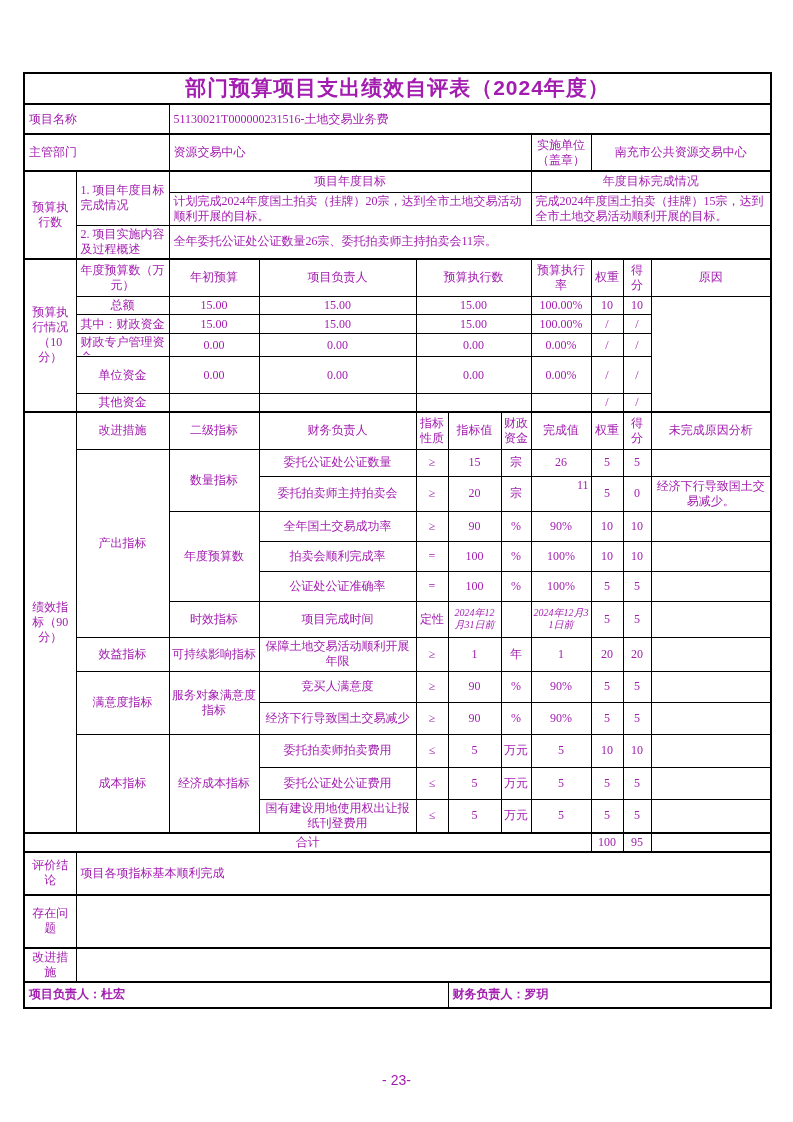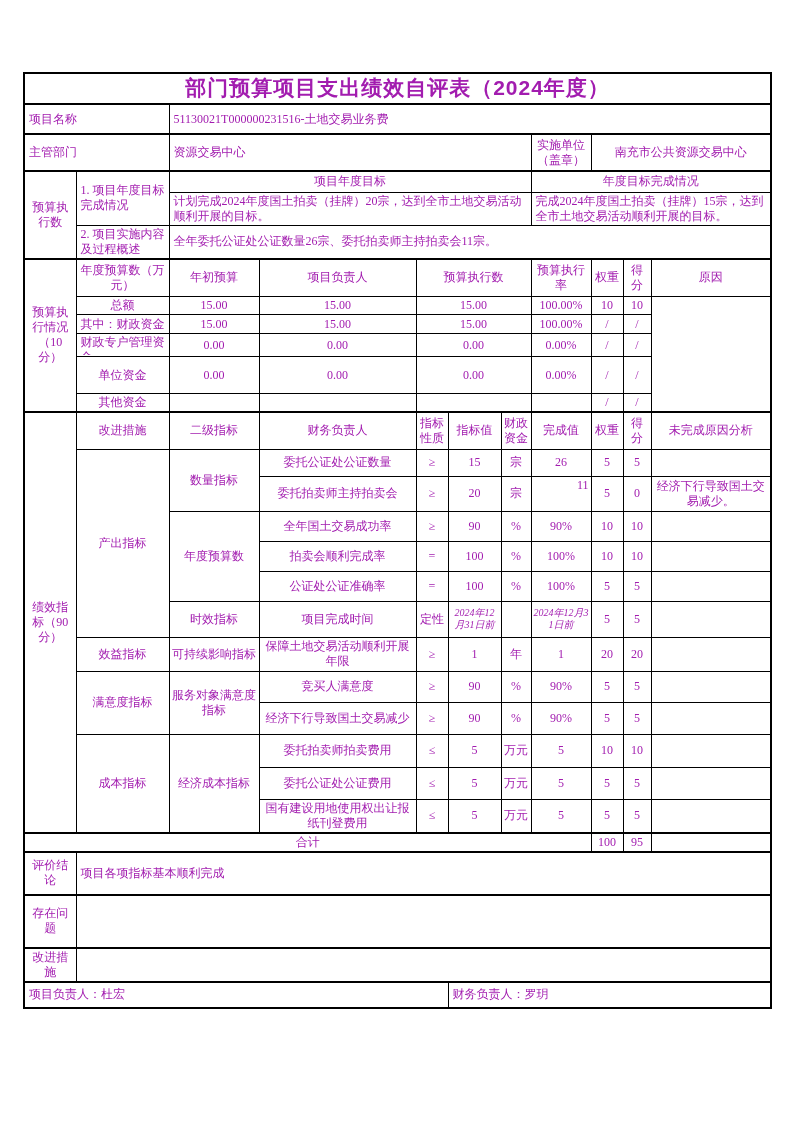--- a/index.html
+++ b/index.html
@@ -4,21 +4,21 @@
 <style>
   html,body{margin:0;padding:0;background:#ffffff;}
   .page{position:relative;width:793px;height:1122px;background:#fff;color:#a21caf;
         font-family:"Liberation Serif","DejaVu Serif",serif;}
   table.main{position:absolute;left:23px;top:72px;width:747px;
              border-collapse:collapse;table-layout:fixed;border:2px solid #000;}
   td{border:1px solid #000;font-size:12px;line-height:1.25;text-align:center;
      vertical-align:middle;padding:1px 2px;overflow:hidden;word-break:break-all;}
   tr.tt>td{border-top:2px solid #000;}
   .tl{text-align:left;padding-left:4px;}
-  .b{font-weight:normal;}
+  .b{font-weight:bold;}
   .title-cell{font-size:21px;font-weight:bold;letter-spacing:1px;
               font-family:"Liberation Sans","DejaVu Sans",sans-serif;}
   .sm{font-size:10px;font-style:italic;}
   .vt{vertical-align:top;text-align:right;}
   .clip{display:block;max-height:20px;overflow:hidden;}
   .pagenum{position:absolute;top:1072px;left:0;width:100%;text-align:center;
            font-size:14px;font-family:"Liberation Sans","DejaVu Sans",sans-serif;}
 </style>
 </head>
 <body>
@@ -295,13 +295,14 @@
       <td colspan="10" class="tl"></td>
     </tr>
 
     <tr class="tt" style="height:26px">
       <td colspan="5" class="tl b">项目负责人：杜宏</td>
       <td colspan="6" class="tl b">财务负责人：罗玥</td>
     </tr>
   </tbody>
     </table>
 
+  <div class="pagenum">- 23-</div>
 </div>
 
 </body></html>

